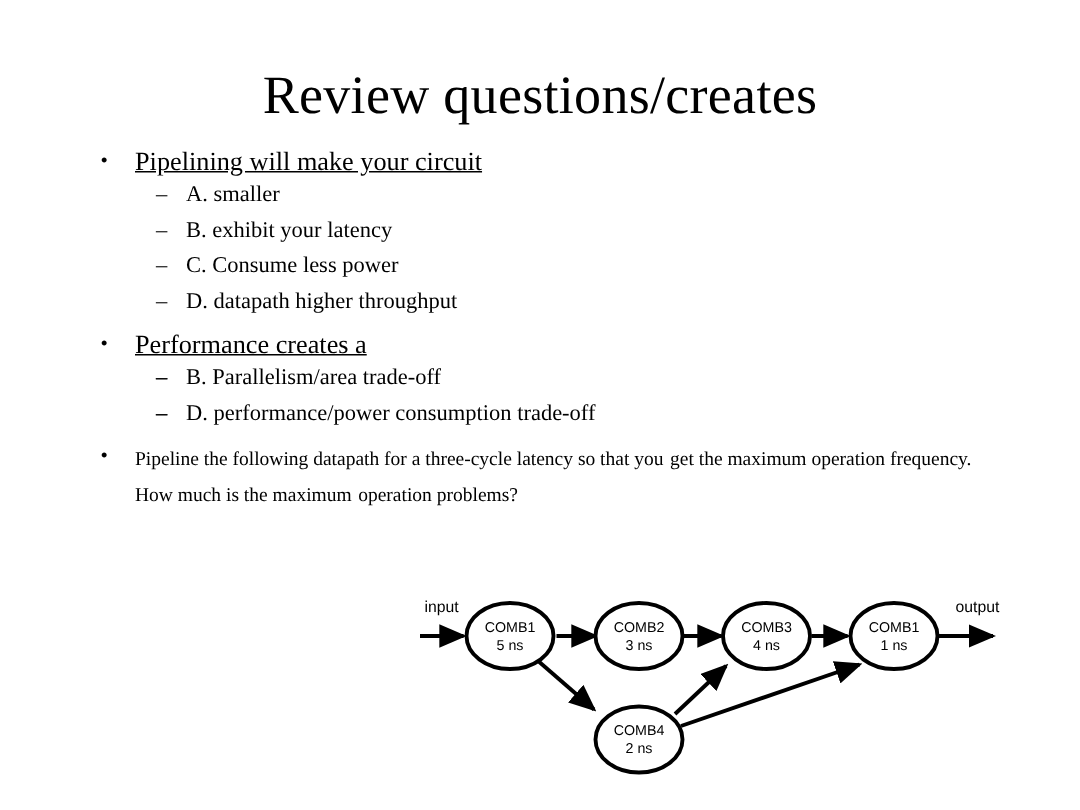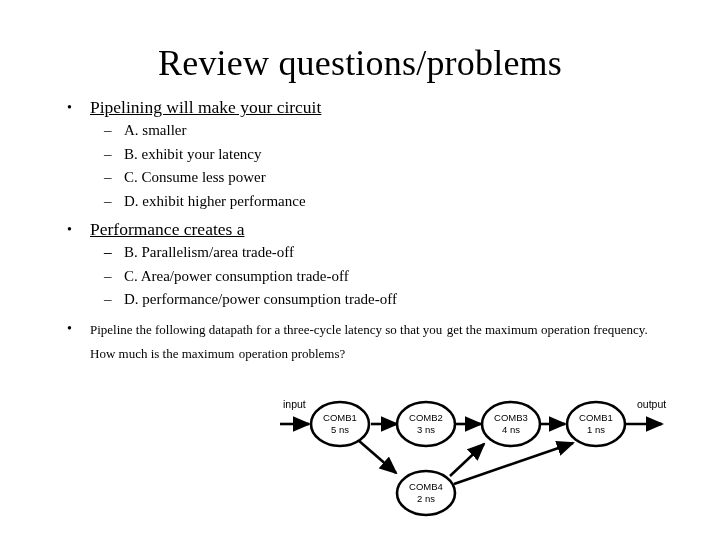--- a/index.html
+++ b/index.html
@@ -91,21 +91,21 @@
     font-family: "Liberation Sans", "DejaVu Sans", sans-serif;
     font-size: 10.5px;
     fill: #000000;
   }
 </style>
 </head>
 <body>
 
 <div id="slide">
 
-  <div id="slide-title">Review questions/problems</div>
+  <div id="slide-title">Review questions/creates</div>
 
   <div class="body-block">
 
     <div class="lvl1">
       <span class="dot">•</span>
       <span class="lvl1-text">Pipelining will make your circuit</span>
     </div>
 
     <div class="lvl2">
       <span class="dash">–</span>
@@ -114,40 +114,39 @@
     <div class="lvl2">
       <span class="dash">–</span>
       <span>B. exhibit your latency</span>
     </div>
     <div class="lvl2">
       <span class="dash">–</span>
       <span>C. Consume less power</span>
     </div>
     <div class="lvl2">
       <span class="dash">–</span>
-      <span>D. exhibit higher performance</span>
+      <span>D. datapath higher throughput</span>
     </div>
 
     <div class="group-gap-a"></div>
 
     <div class="lvl1">
       <span class="dot">•</span>
       <span class="lvl1-text">Performance creates a</span>
     </div>
 
     <div class="lvl2">
       <span class="dash">–</span>
     </div>
     <div class="lvl2">
       <span class="dash">–</span>
       <span>B. Parallelism/area trade-off</span>
     </div>
     <div class="lvl2">
       <span class="dash">–</span>
-      <span>C. Area/power consumption trade-off</span>
     </div>
     <div class="lvl2">
       <span class="dash">–</span>
       <span>D. performance/power consumption trade-off</span>
     </div>
 
     <div class="group-gap-b"></div>
 
     <div class="lvl1">
       <span class="dot">•</span>

